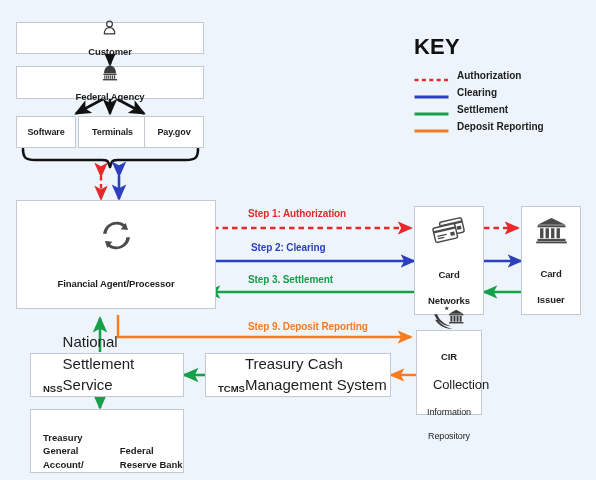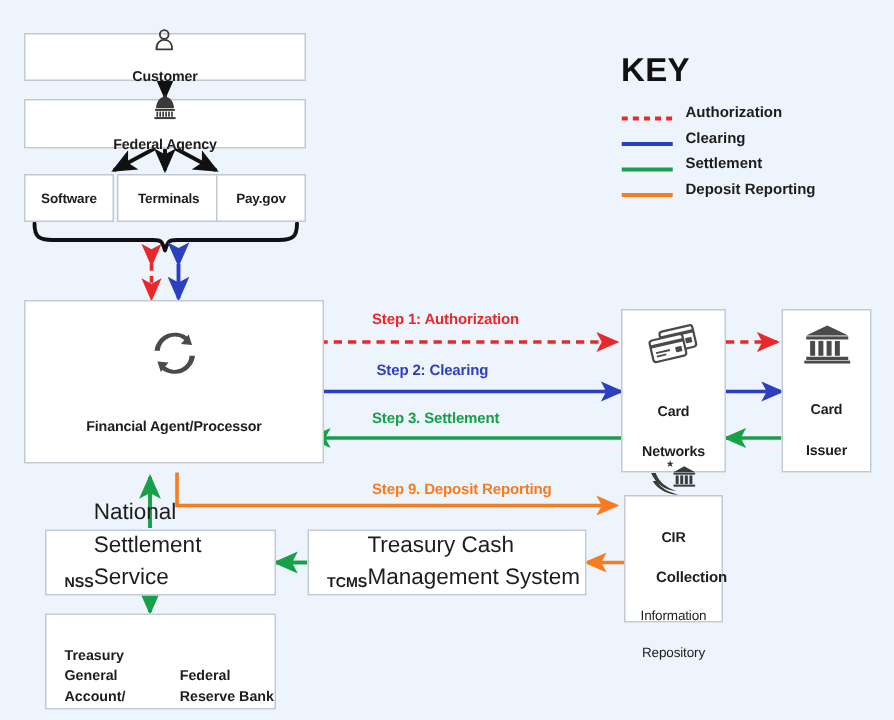--- a/index.html
+++ b/index.html
@@ -265,21 +265,21 @@
           <rect x="25.0" y="14.4" width="2.2" height="6.4"></rect>
           <rect x="28.4" y="14.4" width="2.2" height="6.4"></rect>
           <rect x="31.8" y="14.4" width="2.2" height="6.4"></rect>
         </g>
         <rect x="20" y="21.2" width="16" height="1.5" fill="#3a3a3a"></rect>
         <path d="M3.5,12.5 C6.5,20.5 14,25.5 22,25.8 C14.5,23.5 9,19 6.8,12.6 Z" fill="#3a3a3a"></path>
         <path d="M4.5,18.5 C8.5,25.0 16,28.8 24,28.6 C16.5,27.2 10.5,23.8 7.5,18.6 Z" fill="#3a3a3a"></path>
       </svg>
     </span>
     <span class="lbl" style="font-size:9.5px;">CIR</span>
-    <span class="lbl" style="font-weight:bold;font-size:10px;margin-left:24px;">Collection</span>
+    <span class="lbl" style="font-weight:normal;font-size:13px;margin-left:24px;">Collection</span>
     <span class="lbl" style="font-weight:normal;font-size:9px;margin-top:-1px;">Information</span>
     <span class="lbl" style="font-weight:normal;font-size:9px;margin-top:-1px;">Repository</span>
   </div>
 
   <div class="node tnode center2" style="left:30px;top:353px;width:154px;height:44px;">
     <div class="t1">NSS</div>
     <div class="t2">National Settlement Service</div>
   </div>
 
   <div class="node tnode center2" style="left:205px;top:353px;width:186px;height:44px;">

